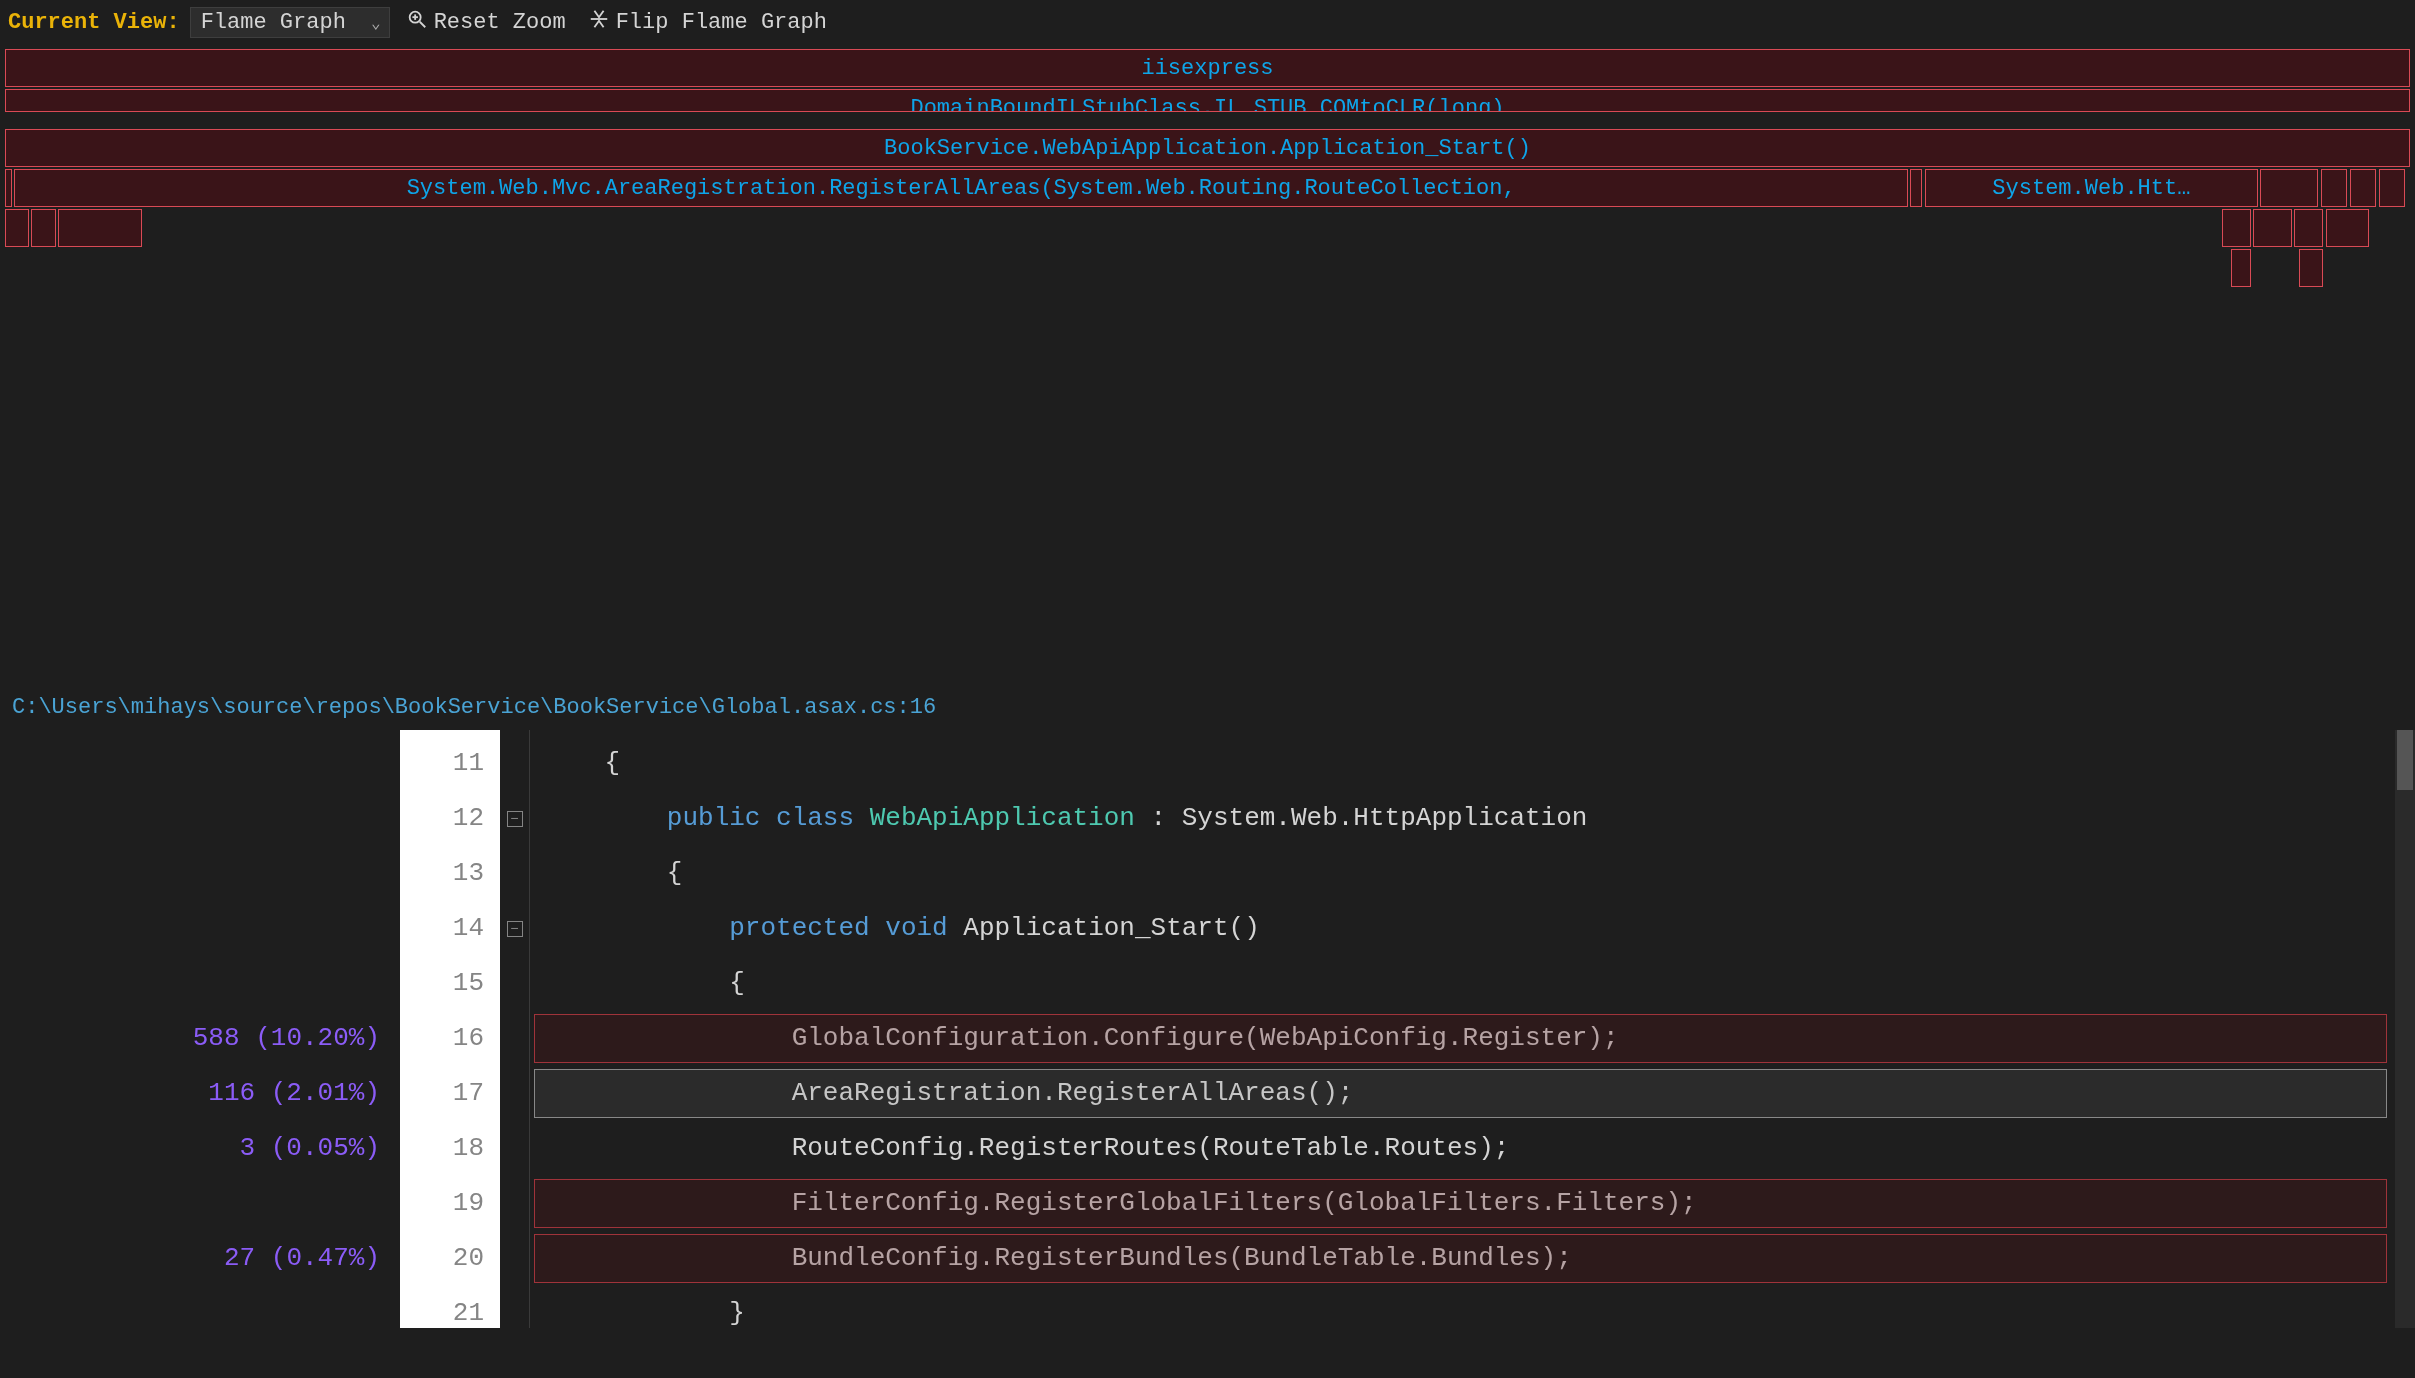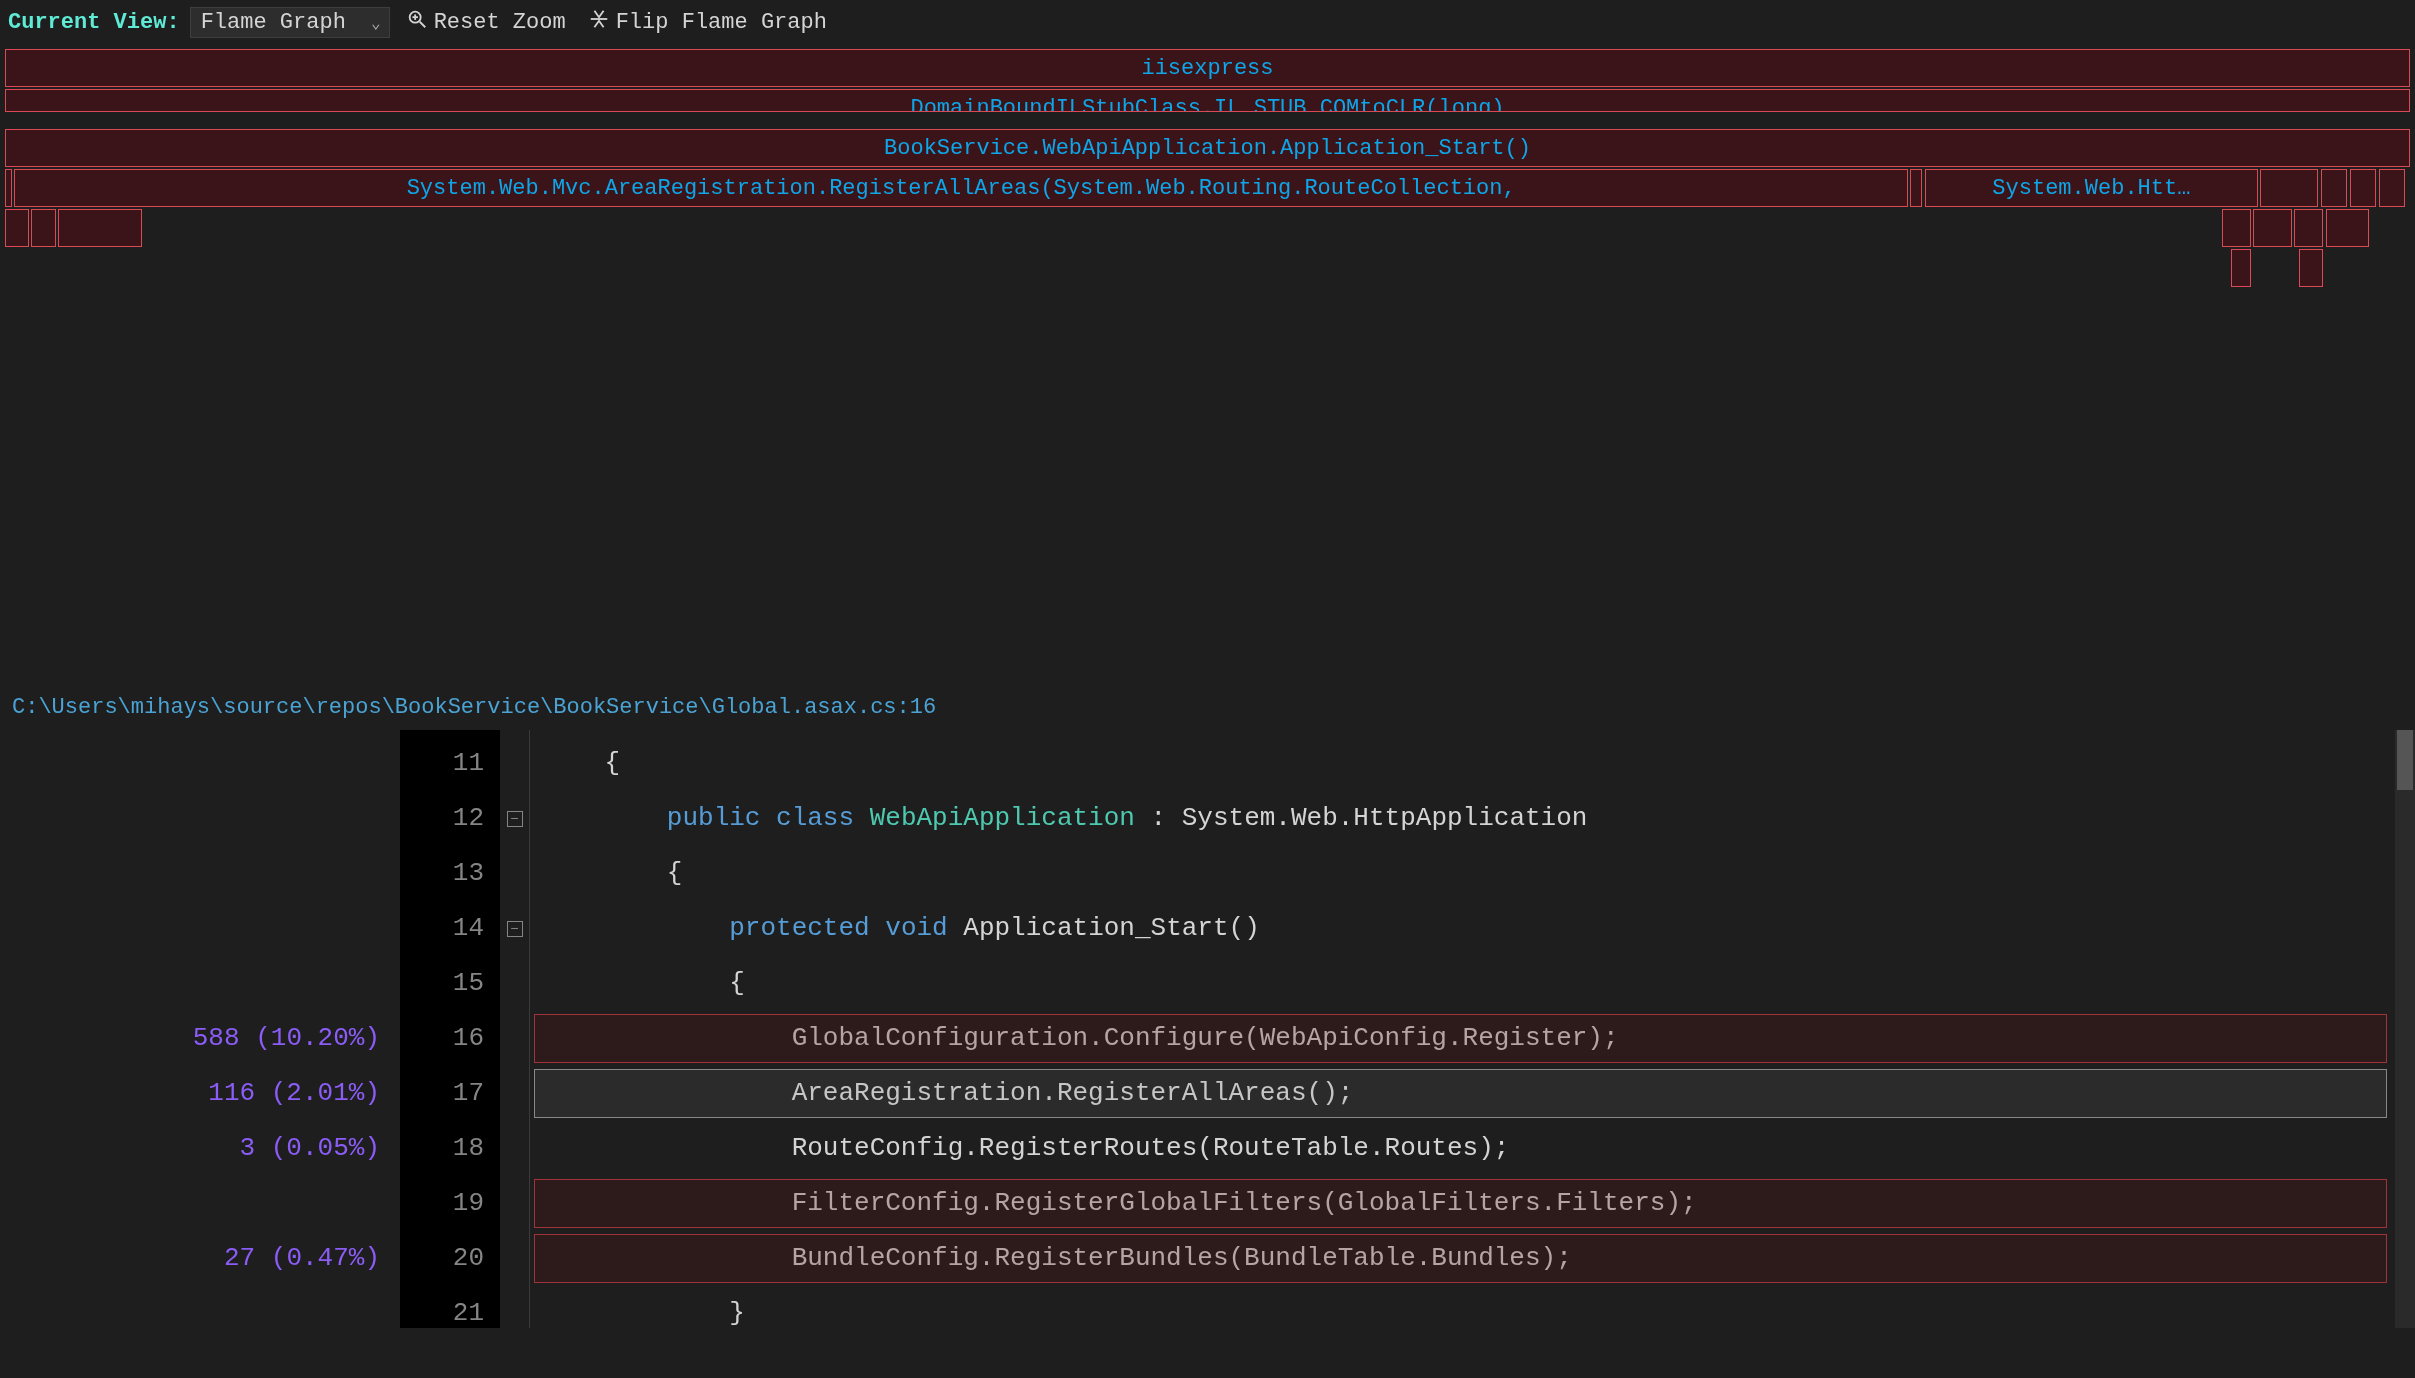--- a/index.html
+++ b/index.html
@@ -13,21 +13,21 @@
   overflow: hidden;
 }
 .toolbar {
   display: flex;
   align-items: center;
   gap: 10px;
   padding: 6px 8px;
   background: #1e1e1e;
 }
 .toolbar-label {
-  color: #5eead4;
+  color: #eab308;
   font-weight: bold;
 }
 .dropdown {
   background: #2d2d2d;
   border: 1px solid #3e3e3e;
   color: #d4d4d4;
   padding: 2px 22px 2px 10px;
   font-family: inherit;
   font-size: inherit;
   position: relative;
@@ -91,21 +91,21 @@
   background: #1e1e1e;
   color: #8b5cf6;
   text-align: right;
   padding-right: 20px;
   padding-top: 6px;
   font-size: 26px;
 }
 .metrics-gutter .mrow { height: 55px; line-height: 55px; }
 .lineno-gutter {
   width: 100px;
-  background: #000000;
+  background: #ffffff;
   color: #858585;
   text-align: right;
   padding-right: 16px;
   padding-top: 6px;
   font-size: 26px;
 }
 .lineno-gutter .lrow { height: 55px; line-height: 55px; }
 .fold-gutter {
   width: 30px;
   background: #1e1e1e;

